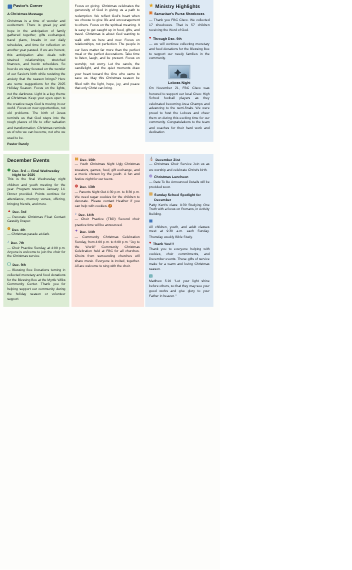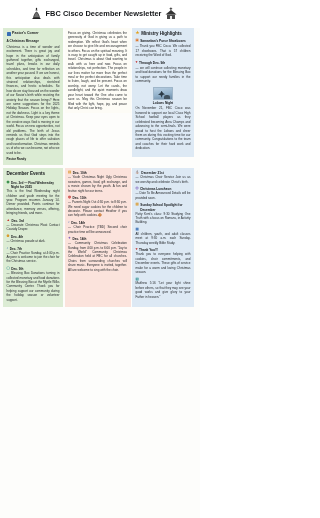--- a/index.html
+++ b/index.html
@@ -112,41 +112,20 @@
   .i-red   { color:#c5302c; }
   .i-blue  { color:#3a6fb5; }
   .i-purple{ color:#7b5bbd; }
   .i-teal  { color:#2b8d8d; }
 </style>
 </head>
 <body>
 
 <div class="page">
 
-  <div class="masthead">
-    <span class="mast-ico">
-      <svg width="11" height="13" viewBox="0 0 22 26">
-        <path d="M11 2 L13 7 L9 7 Z" fill="#2b2b2b"></path>
-        <path d="M4 22 q2-10 7-13 q5 3 7 13 z" fill="#3a3a3a"></path>
-        <path d="M6 20 q1.5-7 5-9.5 q3.5 2.5 5 9.5 z" fill="#6f6f6f"></path>
-        <rect x="3" y="22" width="16" height="2" fill="#1f1f1f"></rect>
-        <circle cx="11" cy="3" r="1.4" fill="#1f1f1f"></circle>
-      </svg>
-    </span>
-    <div class="mast-title">FBC Cisco December Newsletter</div>
-    <span class="mast-ico">
-      <svg width="12" height="13" viewBox="0 0 24 26">
-        <rect x="11" y="1" width="1.6" height="6" fill="#2b2b2b"></rect>
-        <rect x="9.2" y="2.6" width="5.2" height="1.5" fill="#2b2b2b"></rect>
-        <path d="M12 6 L23 15 L1 15 Z" fill="#333"></path>
-        <rect x="4" y="15" width="16" height="9" fill="#4a4a4a"></rect>
-        <rect x="10" y="18" width="4" height="6" fill="#e9e9e9"></rect>
-      </svg>
-    </span>
-  </div>
 
   <div class="band">
 
     <div class="col col-a">
       <div class="card card-green">
         <div class="chip">
           <span class="sq sq-blue"></span>
           <span>Pastor's Corner</span>
         </div>
         <h4 class="sub">A Christmas Message</h4>

